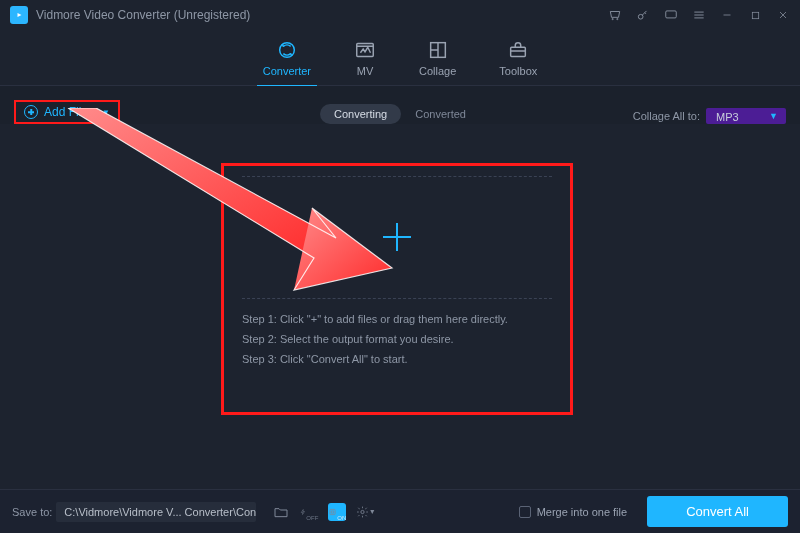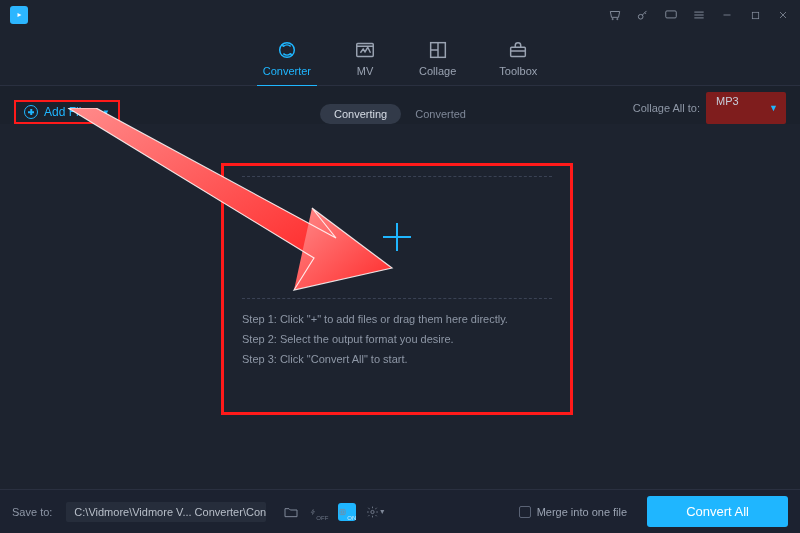--- a/index.html
+++ b/index.html
@@ -84,22 +84,22 @@
   .subtab {
     padding: 4px 14px; font-size: 11px; color: #7f8898;
     border-radius: 12px; cursor: pointer;
   }
   .subtab.active { background: #323a49; color: #d7dde6; }
   .convertall-row {
     margin-left: auto; display: flex; align-items: center; gap: 6px;
     font-size: 11px; color: #8e97a6;
   }
   .outformat {
-    background: #7f1d1d; color: #c7cedb;
-    padding: 3px 28px 17px 10px;
+    background: #4c1d95; color: #c7cedb;
+    padding: 3px 28px 1px 10px;
     position: relative; border-radius: 2px; font-size: 11px;
     min-width: 80px;
   }
   .outformat .dd { position: absolute; right: 8px; top: 50%; transform: translateY(-50%); color:#1fb6ff; font-size: 9px;}
 
   
   .canvas {
     flex: 1;
     position: relative;
   }
@@ -153,21 +153,21 @@
   .bottombar {
     height: 44px;
     border-top: 1px solid #2a3040;
     display: flex; align-items: center;
     padding: 0 12px;
     font-size: 11px;
     gap: 10px;
     background: #1c2230;
   }
   .savepath {
-    display: flex; align-items: center; gap: 14px;
+    display: flex; align-items: center; gap: 4px;
     color: #8e97a6;
   }
   .pathbox {
     background: #262d3b; padding: 4px 8px; border-radius: 2px;
     color: #b8bfc9; max-width: 200px; white-space: nowrap; overflow: hidden;
     display: flex; align-items: center; gap: 6px;
   }
   .smallicons { display: flex; gap: 10px; margin-left: 6px; align-items: center;}
   .sicon { width: 18px; height: 18px; display:flex; align-items:center; justify-content:center; border-radius:3px;}
   .sicon svg { stroke:#7f8898; }
@@ -191,20 +191,21 @@
 
 <div class="app">
 
   <div class="titlebar">
     <div class="logo">
       <svg viewBox="0 0 24 24" fill="#fff">
           <path d="M4 4h16v16H4z" fill="#2cb6ff"></path>
           <path d="M9 8l8 4-8 4z" fill="#fff"></path>
         </svg>
     </div>
+    <span>Vidmore Video Converter (Unregistered)</span>
     <div class="winctrls">
       <span class="wc">
           <svg width="14" height="14" viewBox="0 0 24 24" fill="none" stroke-width="1.5">
             <path d="M4 6h16l-2 10H6zM8 20a1 1 0 100-2 1 1 0 000 2zm8 0a1 1 0 100-2 1 1 0 000 2z"></path>
           </svg>
         </span>
       <span class="wc">
           <svg width="14" height="14" viewBox="0 0 24 24" fill="none" stroke-width="1.5">
             <circle cx="8" cy="15" r="4"></circle>
             <path d="M11 12l7-7m-3 3l2 2"></path>

